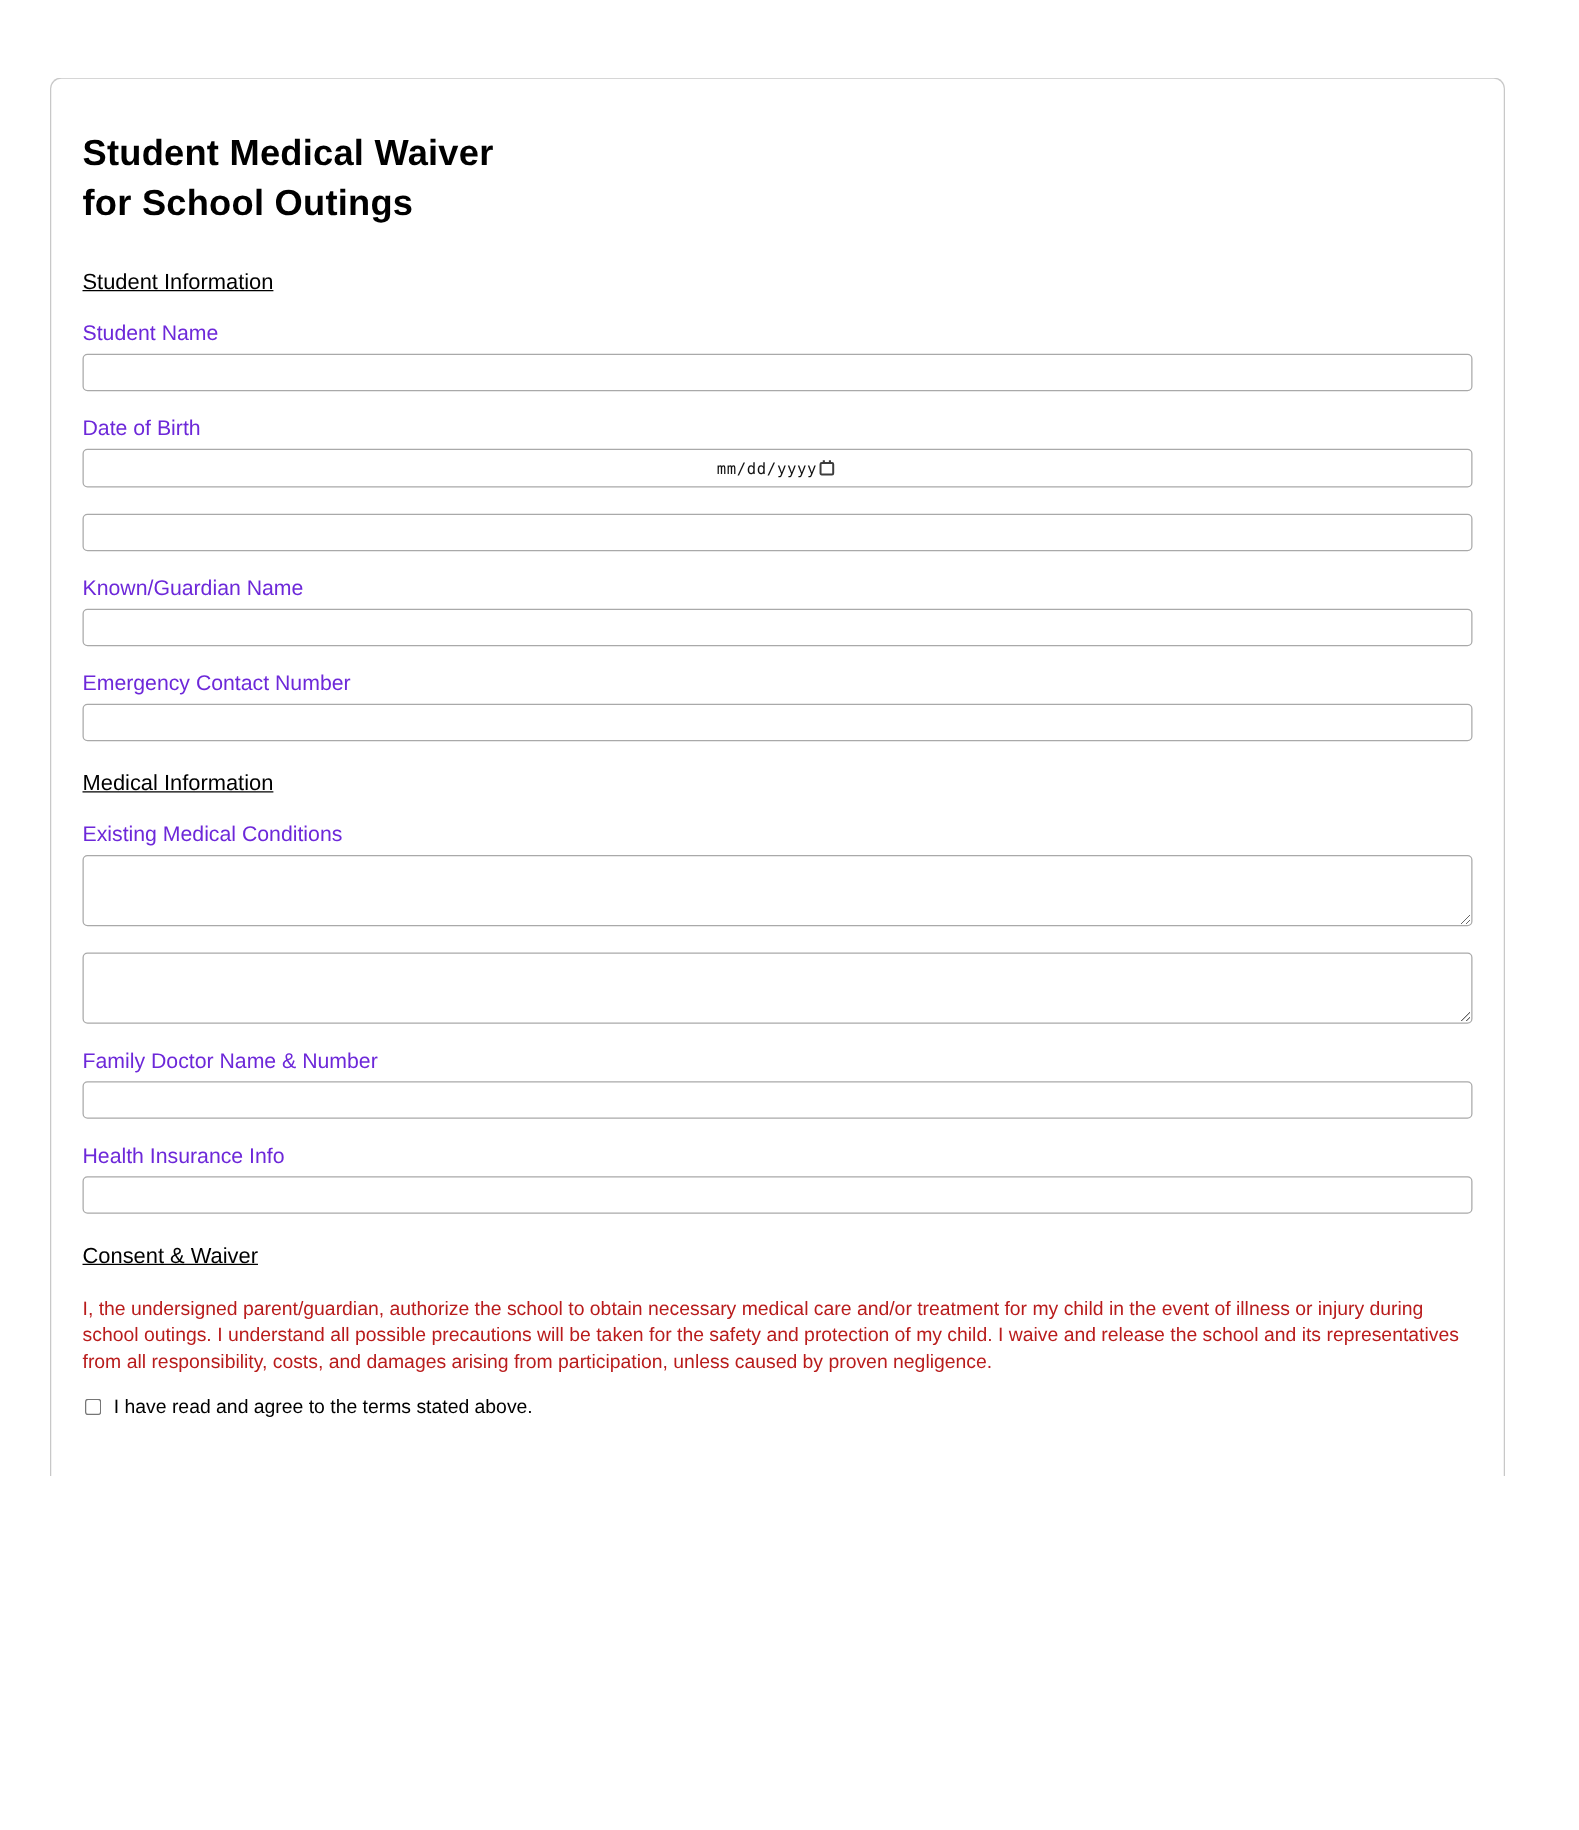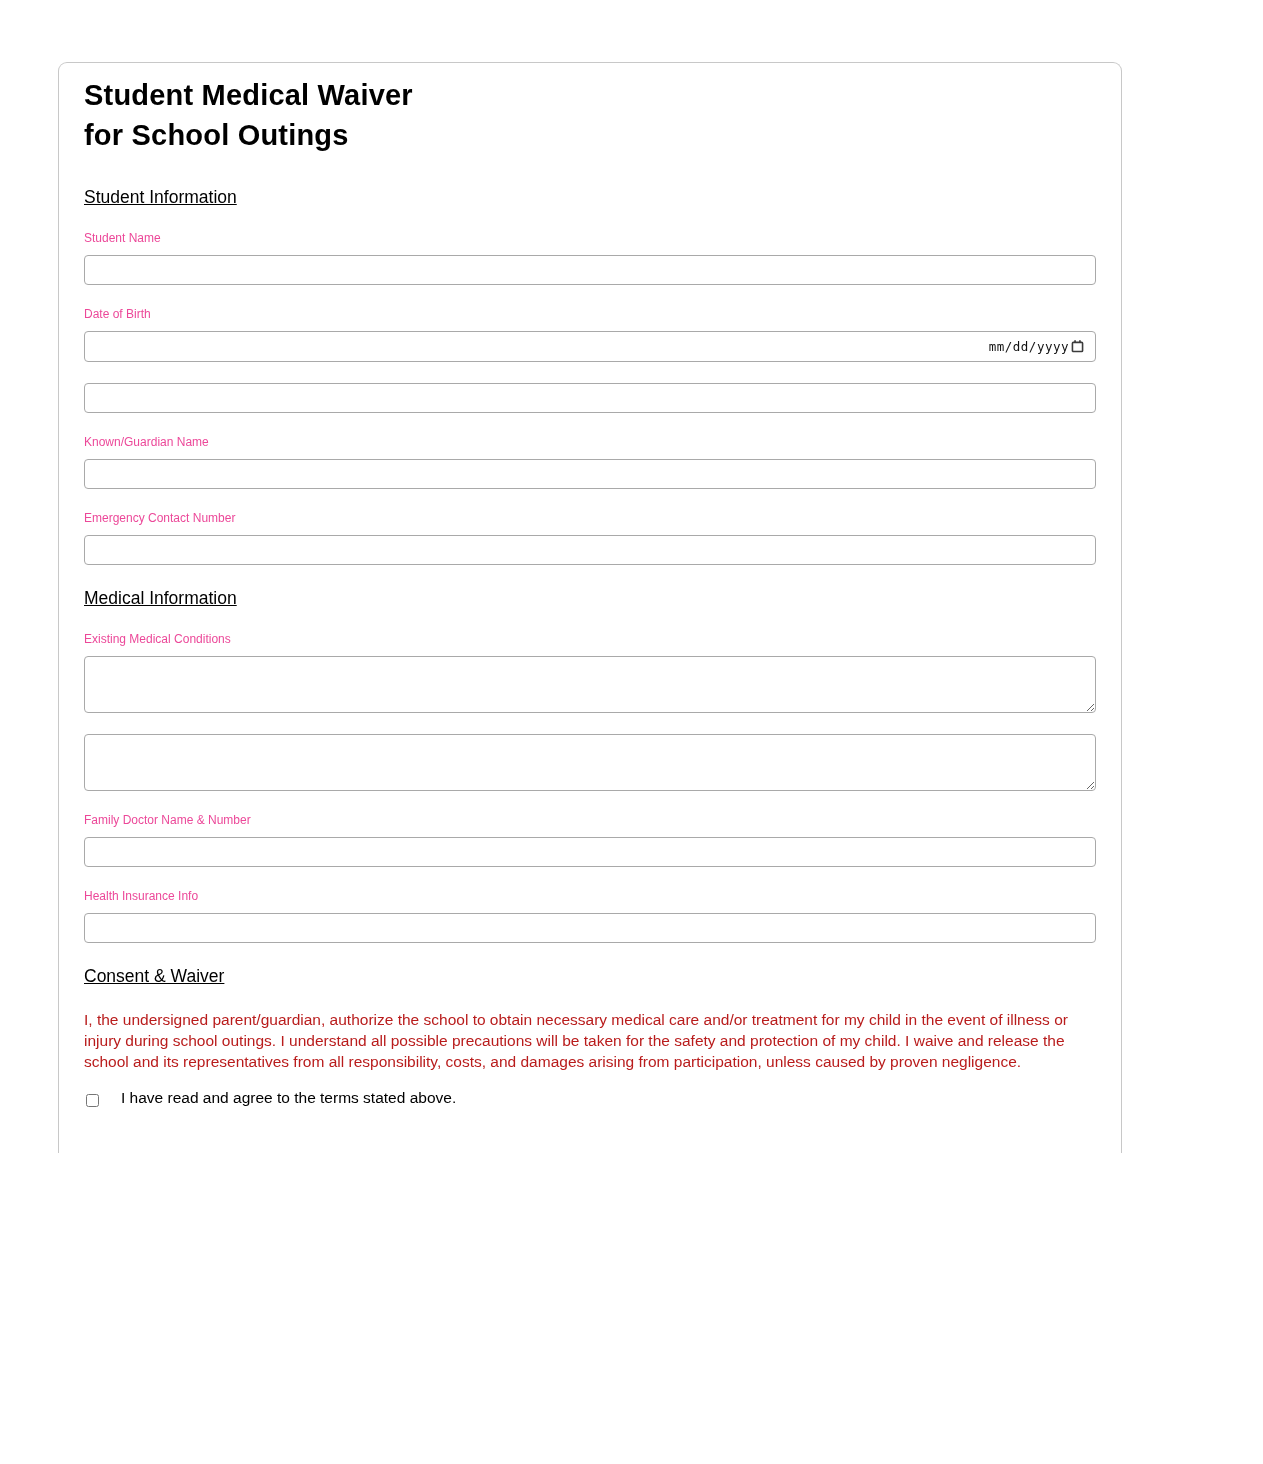--- a/index.html
+++ b/index.html
@@ -5,28 +5,28 @@
   * { box-sizing: border-box; margin: 0; padding: 0; }
   html, body {
     background: #ffffff;
     font-family: "Liberation Sans", "DejaVu Sans", sans-serif;
     color: #000000;
   }
   body { width: 1263px; height: 1464px; position: relative; }
 
   .card {
     position: absolute;
-    left: 58px;
+    left: 40px;
     top: 62px;
-    width: 1064px;
+    width: 1164px;
     background: #ffffff;
     border: 1px solid #c8c8c8;
     border-bottom: none;
     border-radius: 9px 9px 0 0;
-    padding: 12px 25px 46px 25px;
+    padding: 40px 25px 46px 25px;
   }
 
   h1.form-title {
     font-size: 29px;
     line-height: 40px;
     font-weight: bold;
     letter-spacing: 0.2px;
     margin: 0 0 30px 0;
   }
   h1.form-title span { display: block; }
@@ -37,24 +37,24 @@
     font-weight: 400;
     margin: 15px 0 21px 0;
     text-decoration: underline;
   }
   h2.section-heading.first { margin-top: 0; }
 
   .field { margin-bottom: 21px; }
 
   .field-label {
     display: block;
-    font-size: 12px;
+    font-size: 17px;
     line-height: 17px;
     margin-bottom: 8px;
-    color: #ec4899;
+    color: #6d28d9;
   }
 
   .text-input, .datefield, .text-area {
     width: 100%;
     border: 1px solid #a9a9a9;
     border-radius: 4px;
     background: #ffffff;
     font-family: "Liberation Sans", "DejaVu Sans", sans-serif;
     font-size: 14px;
     color: #000000;
@@ -68,21 +68,21 @@
     height: 57px;
     padding: 5px 9px;
     resize: both;
     display: block;
   }
 
   .datefield {
     height: 31px;
     display: flex;
     align-items: center;
-    justify-content: flex-end;
+    justify-content: center;
     padding: 0 10px 0 9px;
   }
   .date-placeholder {
     font-family: "DejaVu Sans Mono", "Liberation Mono", monospace;
     font-size: 12.5px;
     color: #111111;
     letter-spacing: 0.5px;
   }
   .calendar-btn {
     width: 16px; height: 16px;
@@ -93,24 +93,23 @@
   .consent-text {
     font-size: 15.5px;
     line-height: 21px;
     margin-top: 17px;
     color: #b91c1c;
   }
 
   .checkrow {
     margin-top: 17px;
     display: flex;
-    align-items: flex-end;
+    align-items: flex-start;
     font-size: 15.5px;
     line-height: 18px;
-    gap: 12px;
   }
   .checkrow input[type="checkbox"] {
     width: 13px;
     height: 13px;
     margin: 2px 10px 0 2px;
     accent-color: #ffffff;
   }
 </style>
 </head>
 <body>

